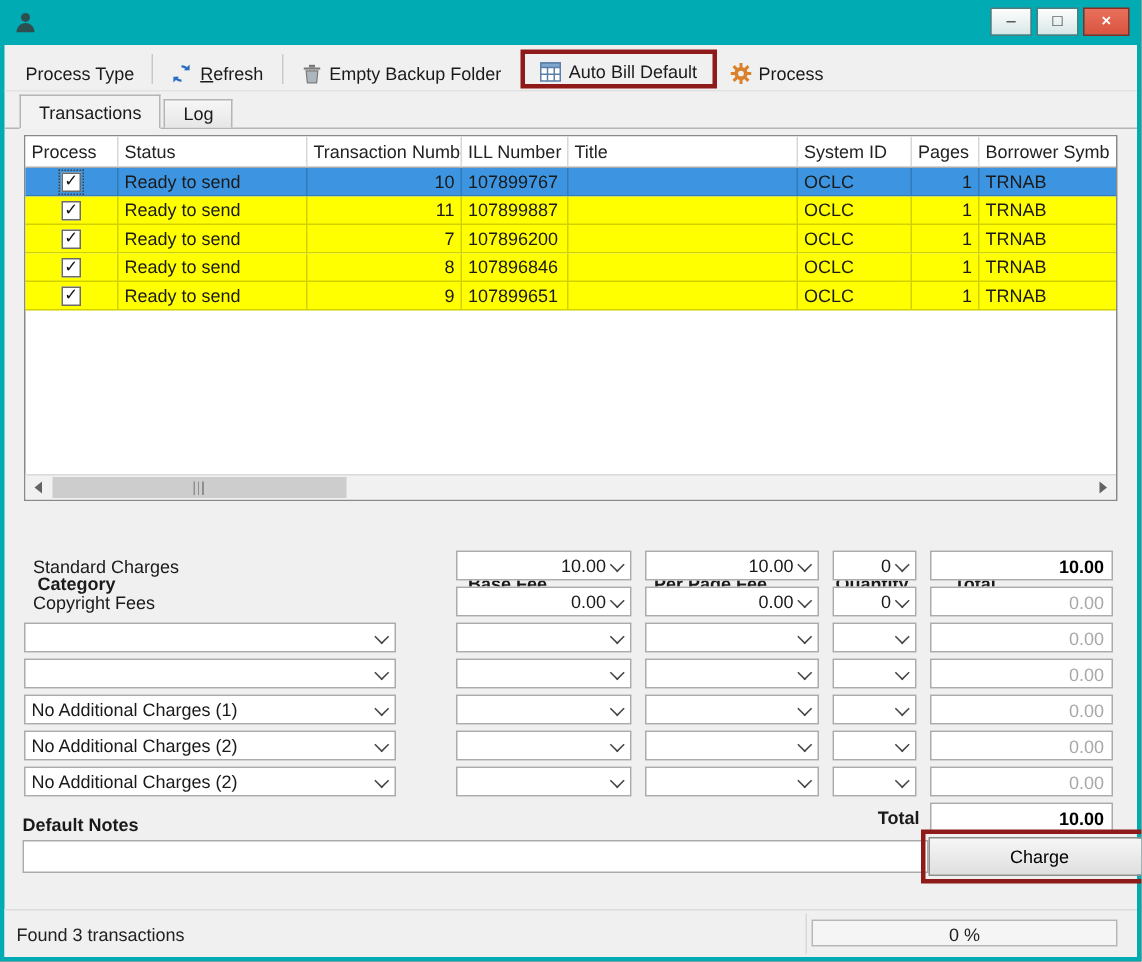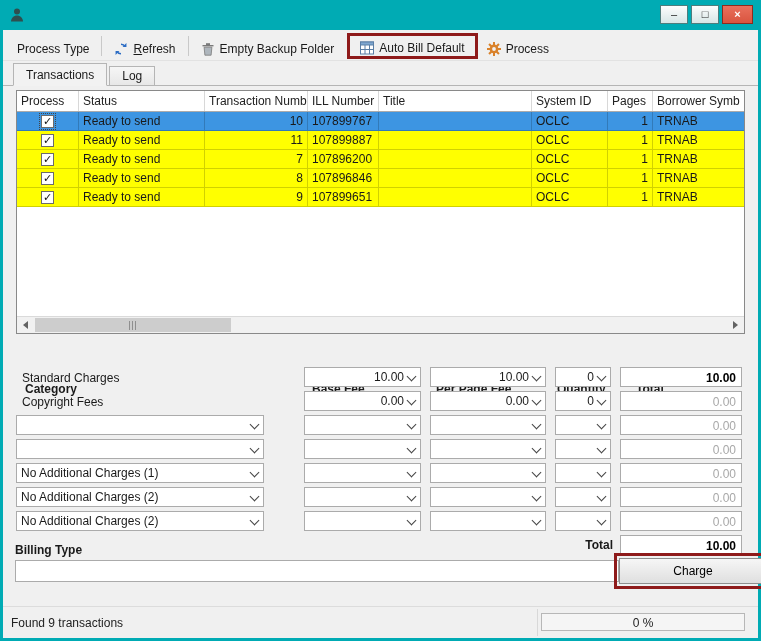--- a/index.html
+++ b/index.html
@@ -390,27 +390,27 @@
       </div>
     <div class="bcombo col-qty" style="top:481px">
         <span class="val right"></span>
         <span class="chev"></span>
       </div>
     <div class="totalbox" style="top:481px">0.00</div>
 
     <div class="gt-label">Total</div>
     <div class="totalbox strong" style="top:505px">10.00</div>
 
-    <div class="notes-label">Billing Type</div>
+    <div class="notes-label">Default Notes</div>
     <input class="notes-input" type="text" value="" style="">
 
     <div class="annot-charge">
       <button class="charge-btn">Charge</button>
     </div>
 
     <div class="statusbar">
-      <span class="status-msg">Found 9 transactions</span>
+      <span class="status-msg">Found 3 transactions</span>
       <div class="status-sep"></div>
       <div class="progress">0 %</div>
     </div>
 
   </div>
 </div>
 
 </body></html>

